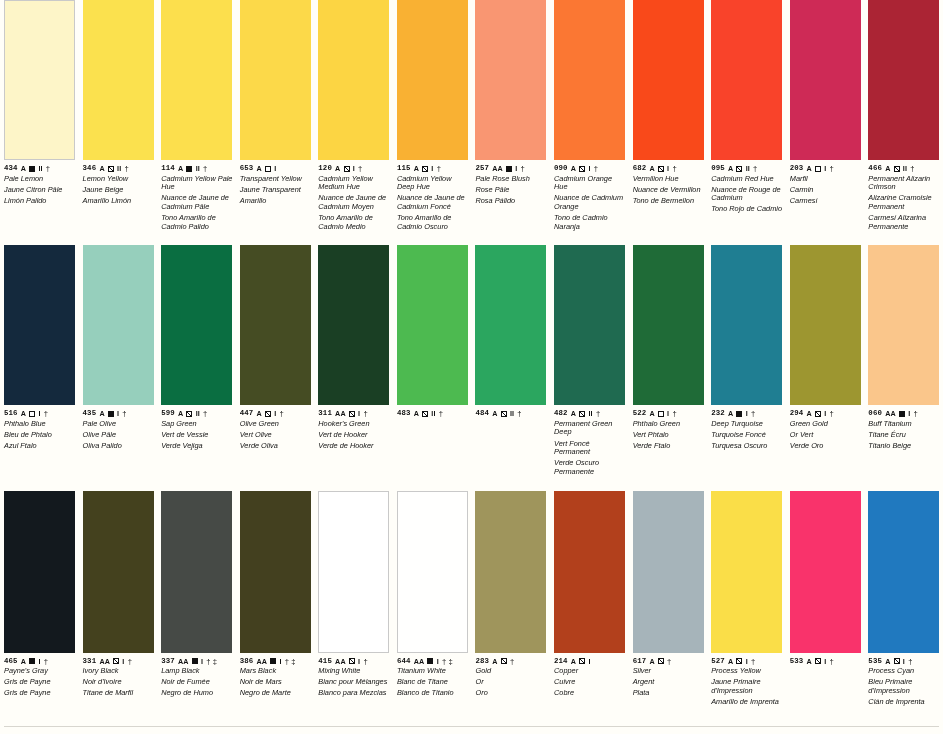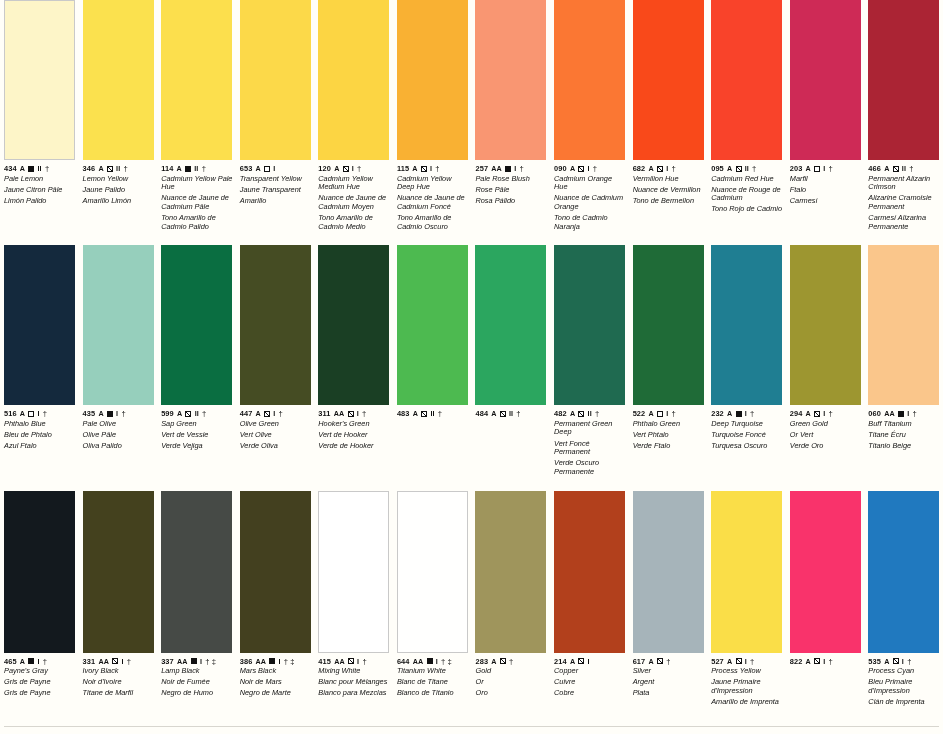--- a/index.html
+++ b/index.html
@@ -43,21 +43,21 @@
   .codeline {
     display: flex;
     align-items: center;
     gap: 3.2px;
     font-size: 7.3px;
     color: #111;
     line-height: 9px;
     white-space: nowrap;
     letter-spacing: .1px;
   }
-  .code { font-weight: bold; font-size: 7.4px; }
+  .code { font-weight: bold; font-size: 7.4px; font-family: Liberation Mono, monospace; }
   .series { font-weight: bold; font-size: 7.2px; }
   .op {
     display: inline-block;
     width: 6px; height: 6px;
     position: relative;
     border: 1px solid #111;
     vertical-align: middle;
   }
   .op.full { background: #111; }
   .op.semi { background: #fff; overflow: hidden; }
@@ -116,21 +116,21 @@
           <div class="meta">
             <div class="codeline">
               <span class="code">346</span>
               <span class="series">A</span>
               <span class="op semi"></span>
               <span class="perm">II</span>
               <span class="dag">†</span>
             </div>
             <div class="names">
               <div class="nm">Lemon Yellow</div>
-              <div class="nm">Jaune Palido</div>
+              <div class="nm">Jaune Beige</div>
               <div class="nm">Amarillo Limón</div>
             </div>
           </div>
         </div>
         <div class="cell">
           <div class="swatch" style="background: rgb(252, 223, 77);"></div>
           <div class="meta">
             <div class="codeline">
               <span class="code">114</span>
               <span class="series">A</span>
@@ -268,21 +268,21 @@
           <div class="meta">
             <div class="codeline">
               <span class="code">203</span>
               <span class="series">A</span>
               <span class="op open"></span>
               <span class="perm">I</span>
               <span class="dag">†</span>
             </div>
             <div class="names">
               <div class="nm">Marfil</div>
-              <div class="nm">Ftalo</div>
+              <div class="nm">Carmin</div>
               <div class="nm">Carmesí</div>
             </div>
           </div>
         </div>
         <div class="cell">
           <div class="swatch" style="background: rgb(171, 36, 52);"></div>
           <div class="meta">
             <div class="codeline">
               <span class="code">466</span>
               <span class="series">A</span>
@@ -661,21 +661,21 @@
               <div class="nm">Process Yellow</div>
               <div class="nm">Jaune Primaire d'Impression</div>
               <div class="nm">Amarillo de Imprenta</div>
             </div>
           </div>
         </div>
         <div class="cell">
           <div class="swatch" style="background: rgb(249, 51, 107);"></div>
           <div class="meta">
             <div class="codeline">
-              <span class="code">822</span>
+              <span class="code">533</span>
               <span class="series">A</span>
               <span class="op semi"></span>
               <span class="perm">I</span>
               <span class="dag">†</span>
             </div>
           </div>
         </div>
         <div class="cell">
           <div class="swatch" style="background: rgb(32, 121, 191);"></div>
           <div class="meta">

